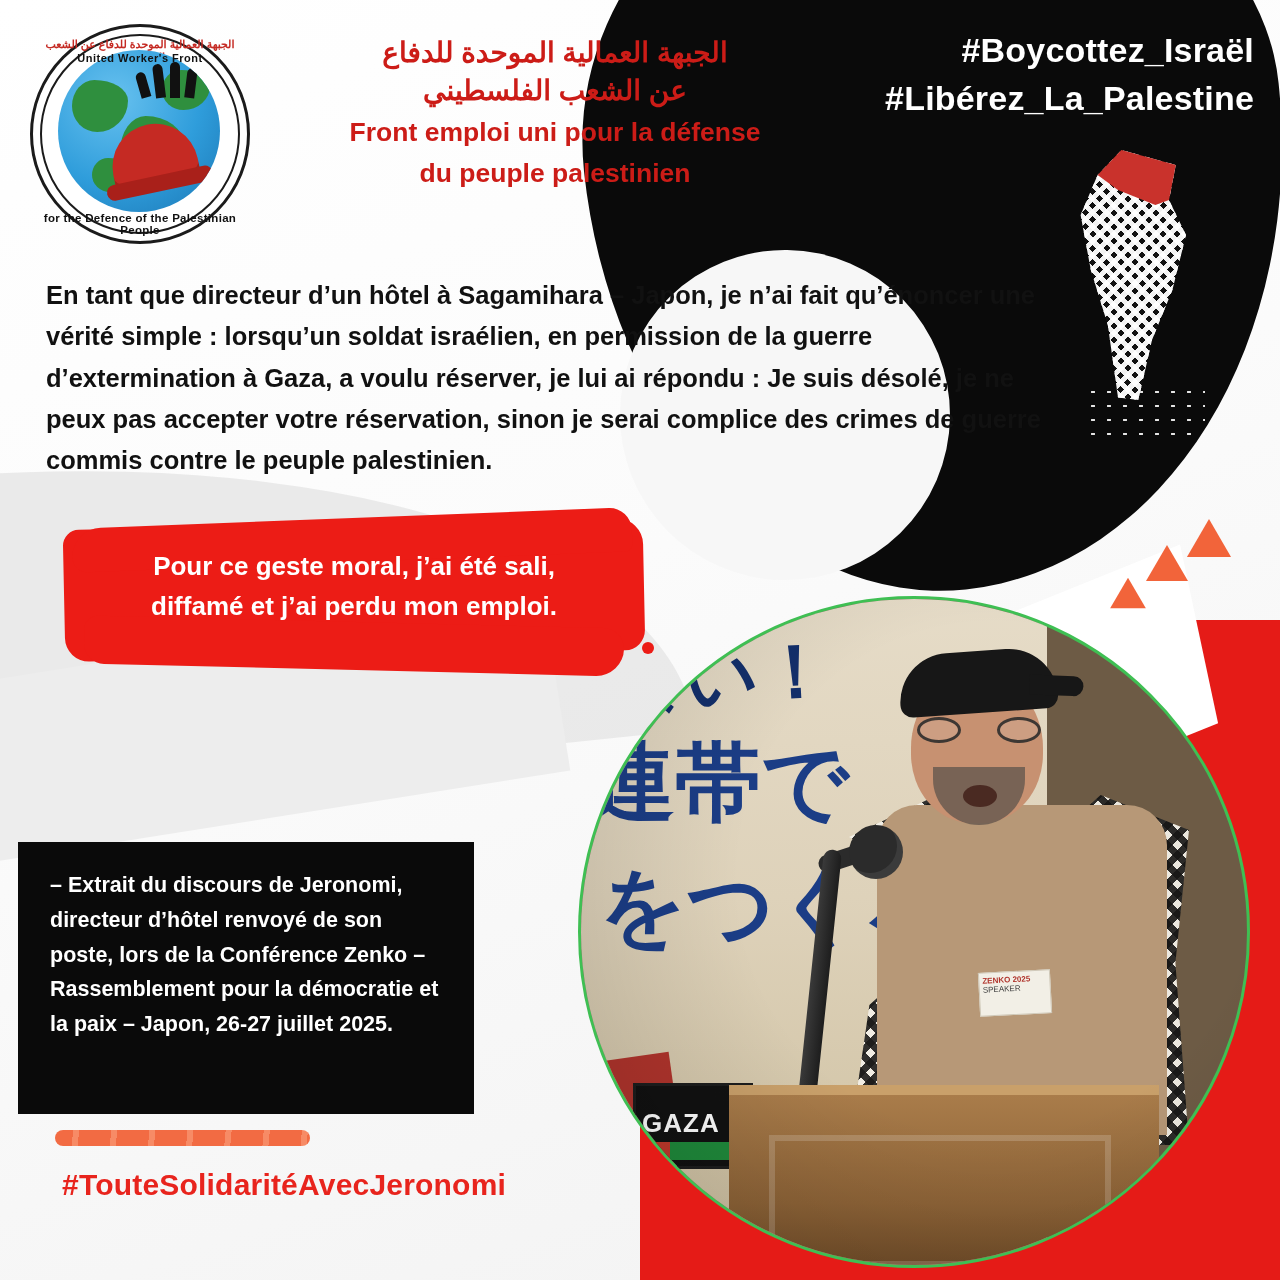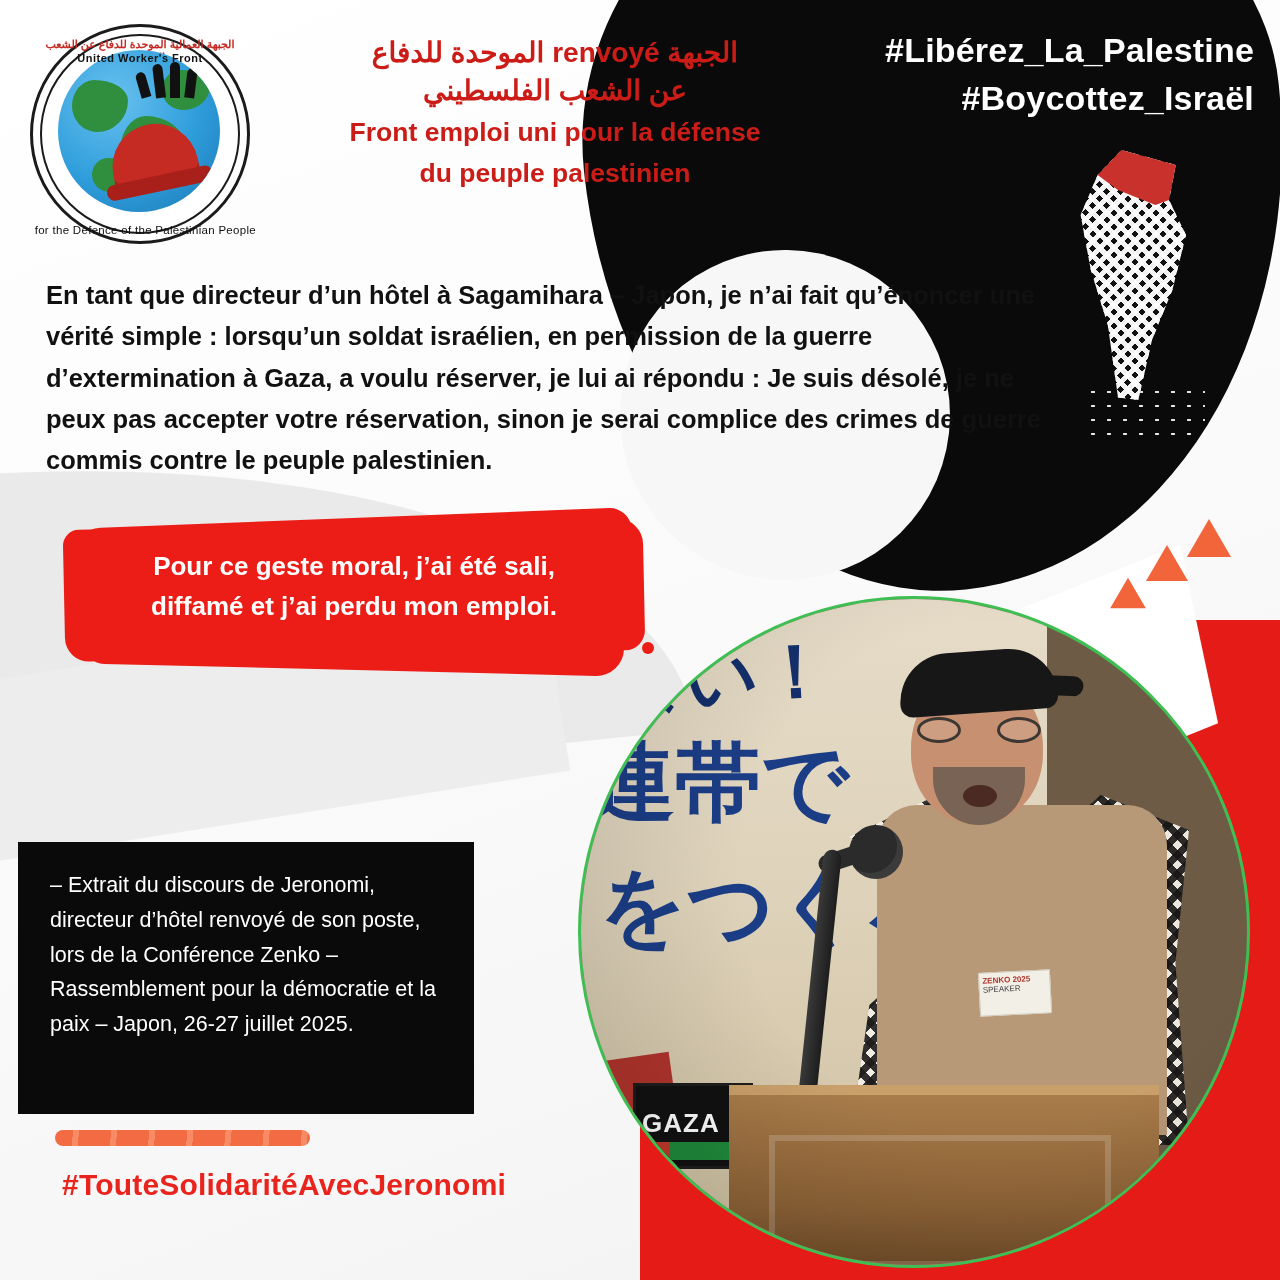--- a/index.html
+++ b/index.html
@@ -178,21 +178,21 @@
     font-size: 11px; color: #c52a23; font-weight: bold;
     direction: rtl;
   }
   .logo .txt-top {
     position: absolute; left: 0; top: 34px; width: 232px;
     text-align: center; font-size: 11px; color: #111; font-weight: bold;
     letter-spacing: .5px;
   }
   .logo .txt-bottom {
     position: absolute; left: 0; bottom: 14px; width: 232px;
-    text-align: right; font-size: 11.5px; color: #111; font-weight: normal;
+    text-align: center; font-size: 11.5px; color: #111; font-weight: bold;
     letter-spacing: .3px;
   }
 
   
   .org-title {
     position: absolute;
     left: 255px; top: 34px;
     width: 600px;
     text-align: center;
     color: #cc1c17;
@@ -294,21 +294,21 @@
 
   
   .attrib {
     position: absolute;
     left: 18px; top: 842px;
     width: 456px; height: 272px;
     background: #0a0a0a;
     color: #ffffff;
     padding: 26px 26px 0 32px;
     font-size: 21.5px;
-    font-weight: normal;
+    font-weight: bold;
     line-height: 1.62;
   }
 
   
   .bottom-hashtag {
     position: absolute;
     left: 30px; top: 1168px;
     font-size: 30px;
     font-weight: bold;
     color: #e8241d;
@@ -500,29 +500,29 @@
           <i class="finger f2"></i>
           <i class="finger f3"></i>
           <i class="finger f4"></i>
       </div>
     </div>
     <div class="txt-top">United Worker's Front</div>
     <div class="txt-bottom">for the Defence of the Palestinian People</div>
   </div>
 
   <div class="org-title">
-    <div class="ar">الجبهة renvoyé الموحدة للدفاع</div>
+    <div class="ar">الجبهة العمالية الموحدة للدفاع</div>
     <div class="ar">عن الشعب الفلسطيني</div>
     <div class="fr">Front emploi uni  pour la défense</div>
     <div class="fr">du peuple palestinien</div>
   </div>
 
   <div class="hashtags">
+    <div>#Boycottez_Israël</div>
     <div>#Libérez_La_Palestine</div>
-    <div>#Boycottez_Israël</div>
   </div>
 
   <div class="map-wrap">
     <div class="map-shape"></div>
     <div class="map-red"></div>
   </div>
 
   <div class="main-text">En tant que directeur d’un hôtel à Sagamihara – Japon, je n’ai fait qu’énoncer une vérité simple : lorsqu’un soldat israélien, en permission de la guerre d’extermination à Gaza, a voulu réserver, je lui ai répondu : Je suis désolé, je ne peux pas accepter votre réservation, sinon je serai complice des crimes de guerre commis contre le peuple palestinien.</div>
 
   <div class="red-brush">

